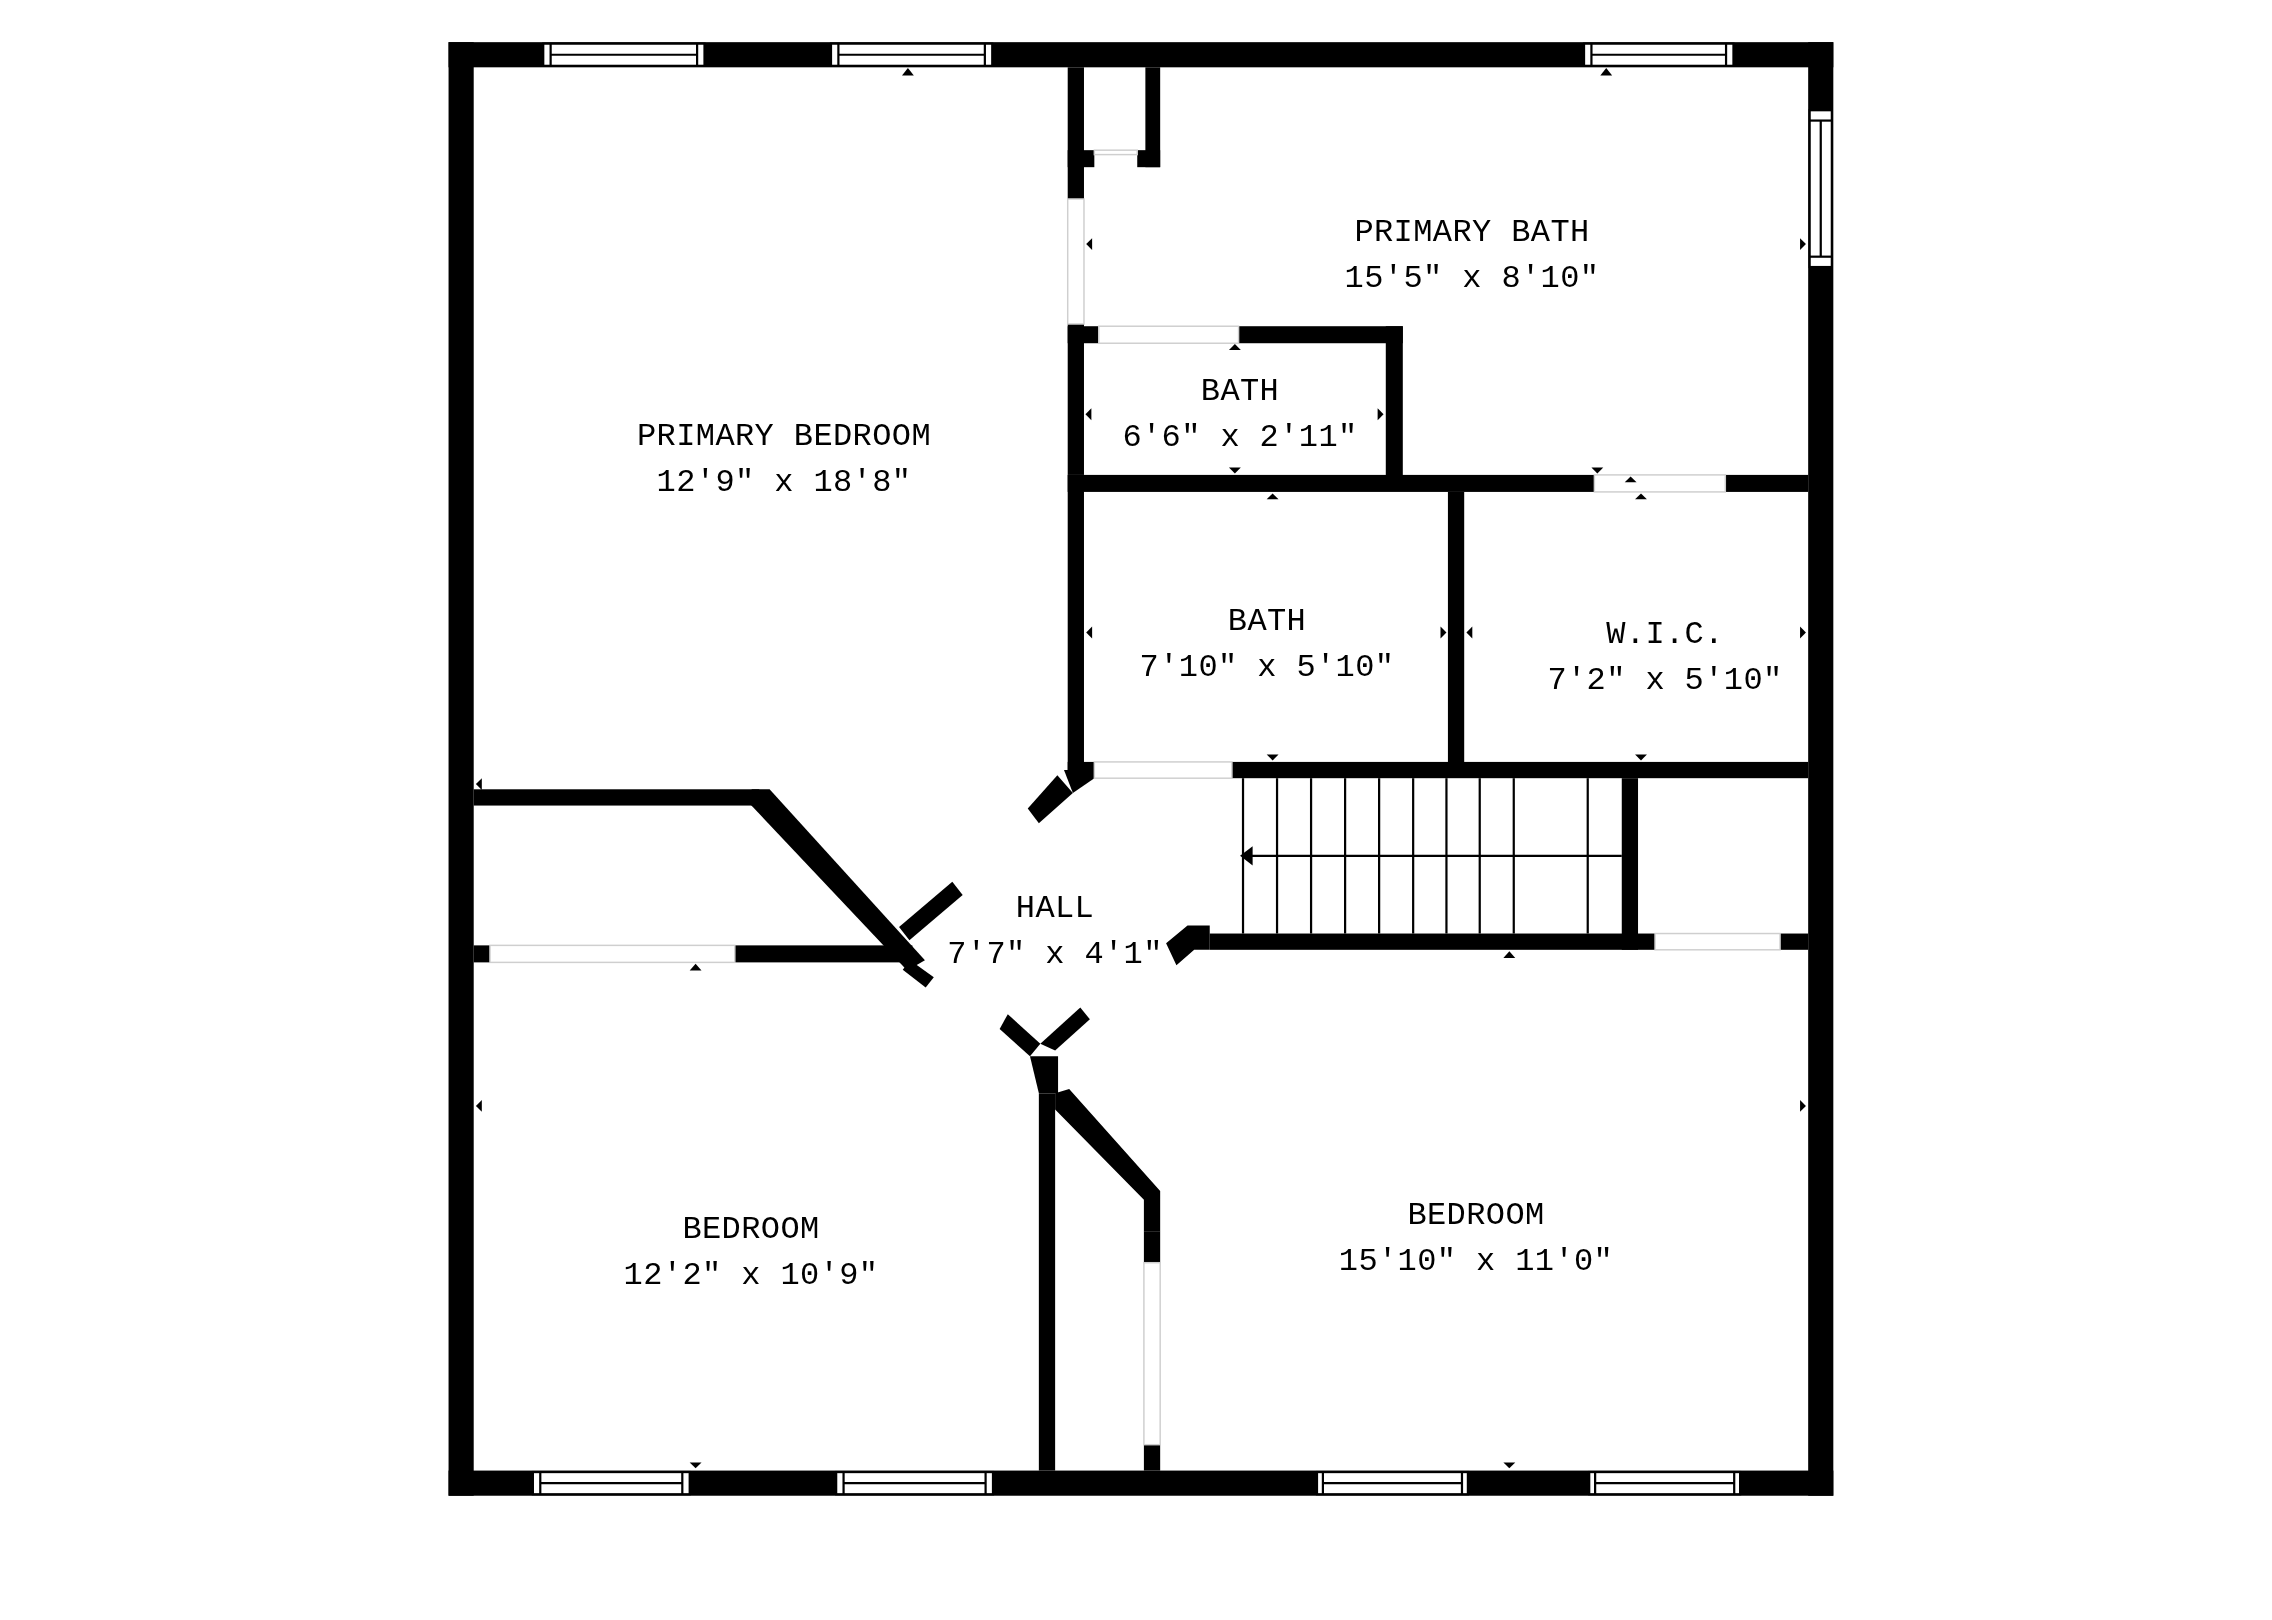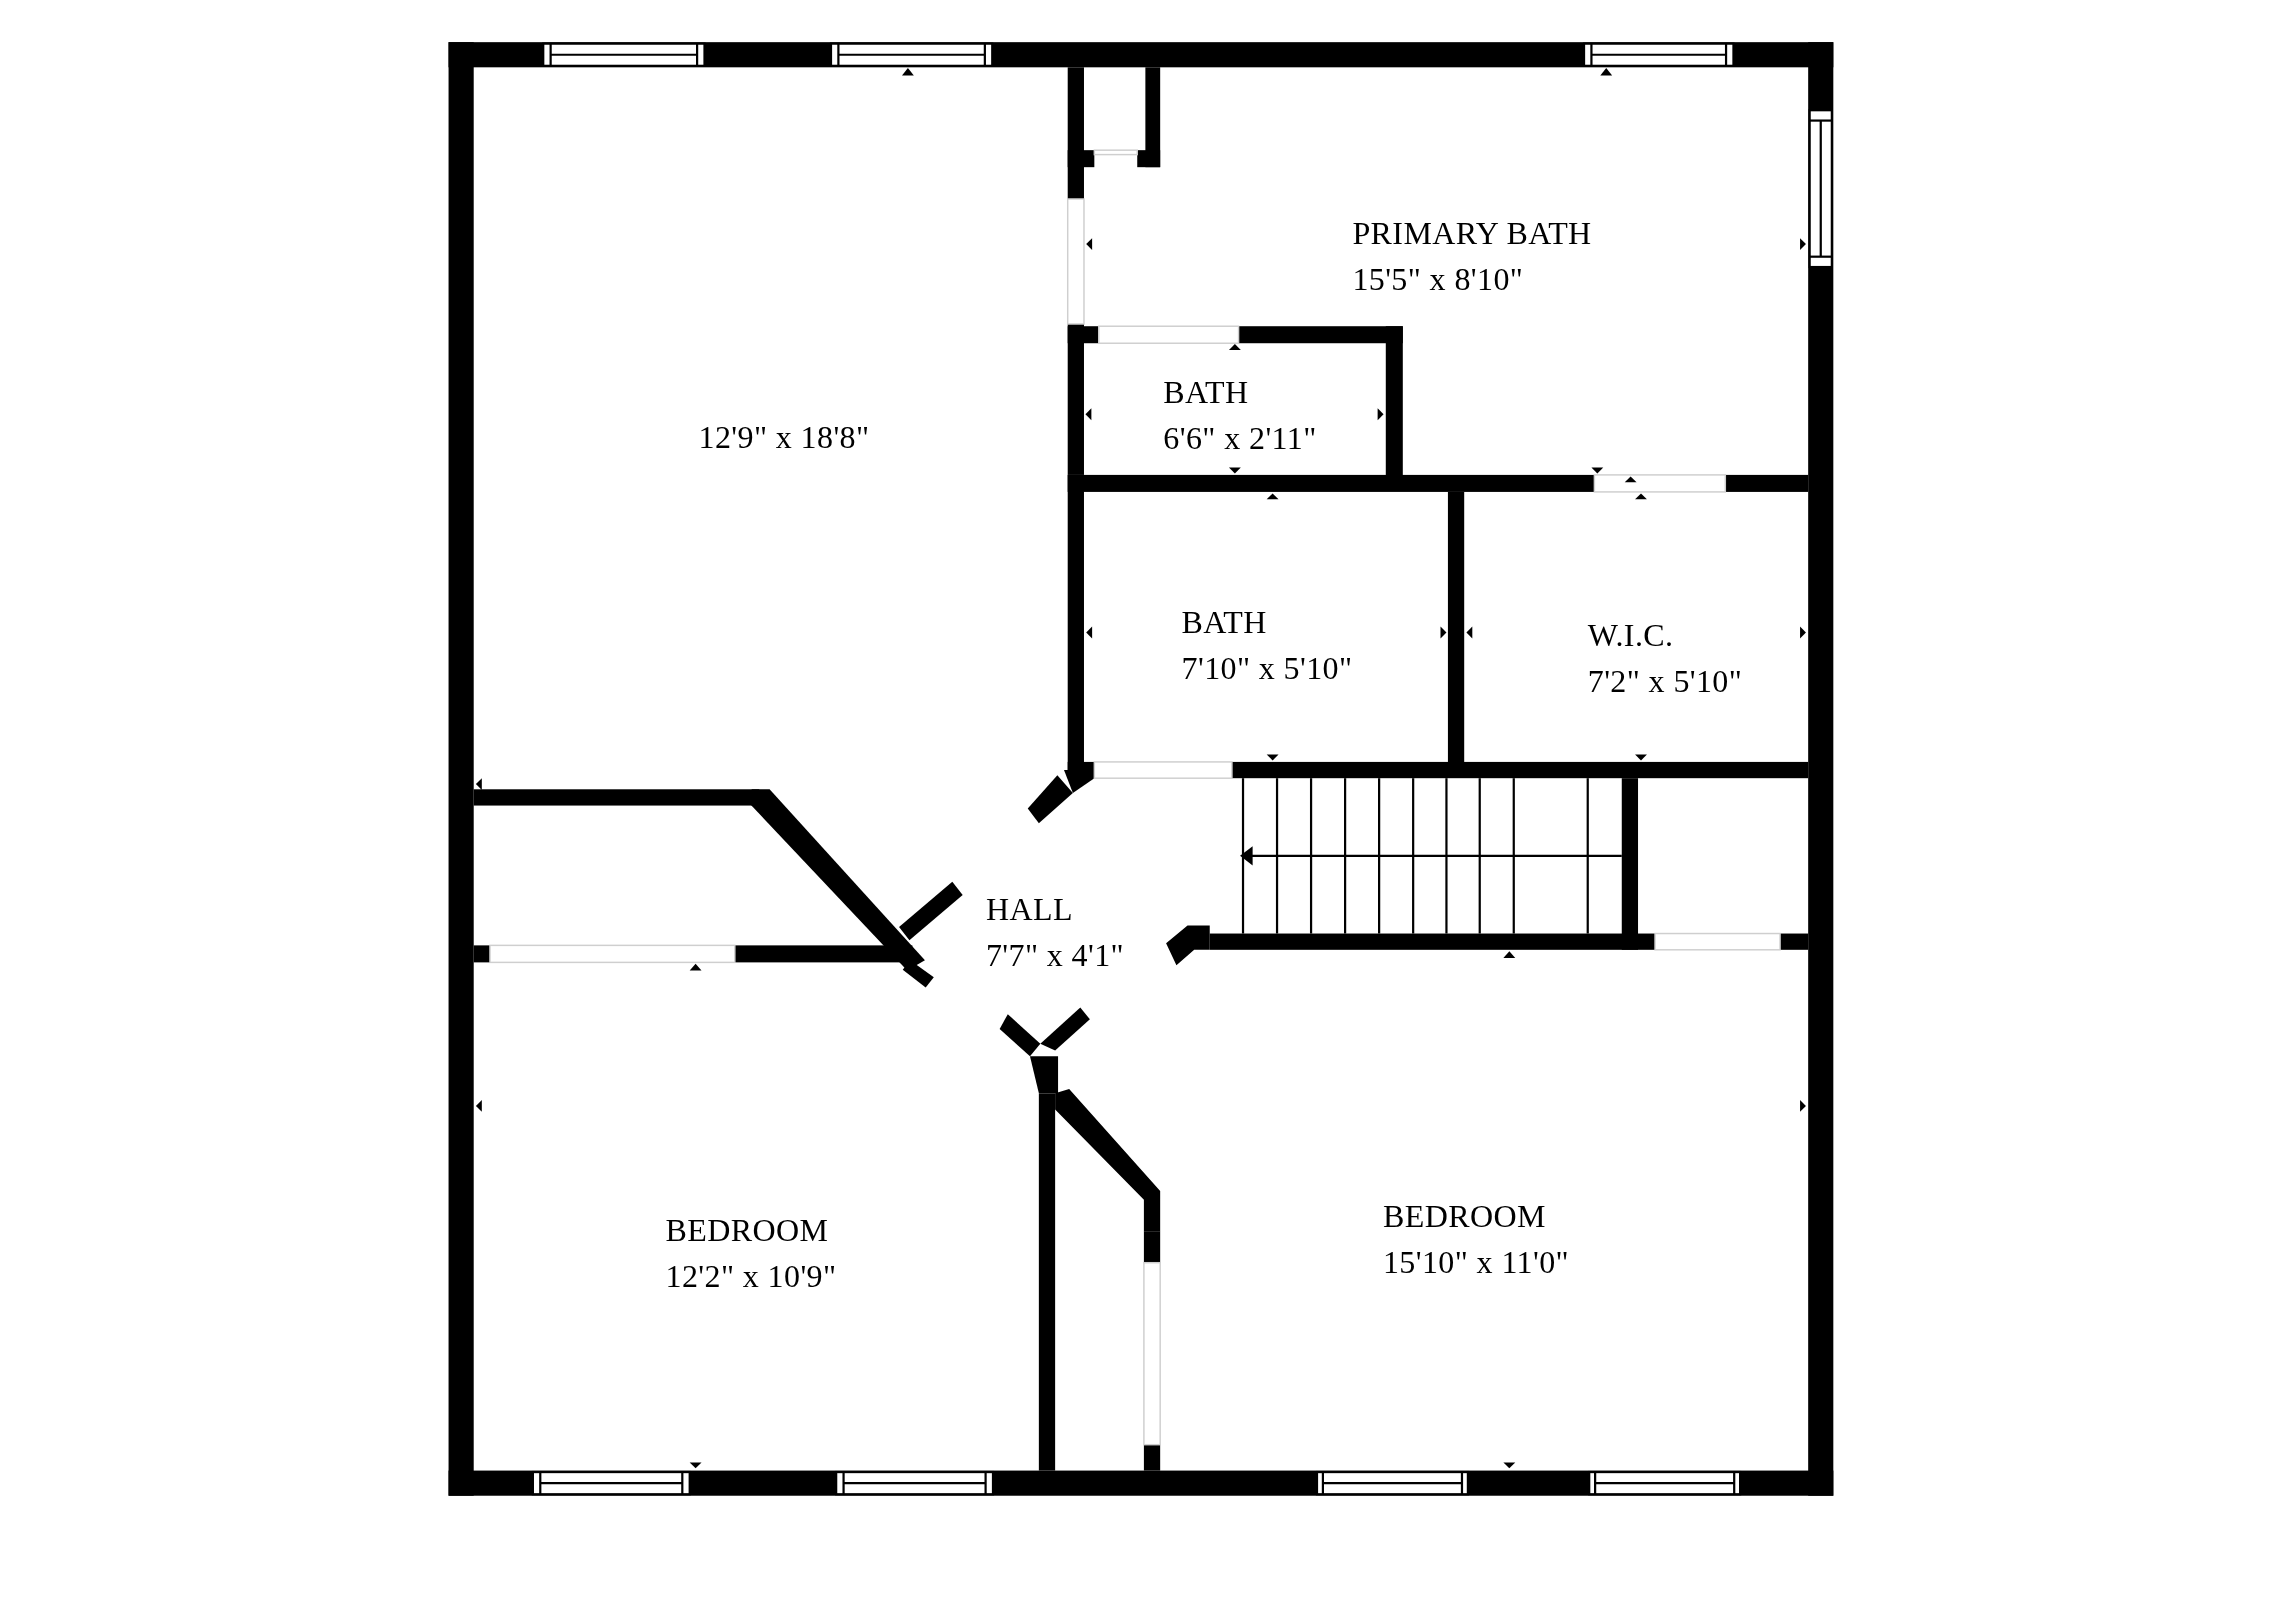--- a/index.html
+++ b/index.html
@@ -5,22 +5,22 @@
   html, body { margin:0; padding:0; background:#ffffff; }
   body { width:2273px; height:1620px; overflow:hidden; }
   #plan { position:absolute; left:0; top:0; width:2273px; height:1620px; }
   .wall { fill:#000000; }
   .opening { fill:#ffffff; stroke:#cfcfcf; stroke-width:2; }
   .window { fill:#ffffff; stroke:#000000; stroke-width:3; }
   .stair-line { stroke:#000000; stroke-width:3; }
   .marker { fill:#000000; }
   .room-label {
     position:absolute; transform:translate(-50%, 0);
-    font-family:Liberation Serif, serif; color:#000000;
-    white-space:nowrap; line-height:1.45;
+    font-family:Liberation Mono, monospace; color:#000000;
+    text-align:center; white-space:nowrap; line-height:1.45;
     font-size:32px; letter-spacing:0.4px;
   }
   .room-label span { display:block; }
 </style>
 </head>
 <body>
 
 <svg id="plan" viewBox="0 0 3072 2190" xmlns="http://www.w3.org/2000/svg">
 
   <g>
@@ -186,20 +186,21 @@
     <polygon class="marker" points="940,1303 948,1312 932,1312"></polygon>
     <polygon class="marker" points="643,1495 651,1487 651,1503"></polygon>
     <polygon class="marker" points="940,1985 948,1977 932,1977"></polygon>
     <polygon class="marker" points="2040,1286 2048,1295 2032,1295"></polygon>
     <polygon class="marker" points="2040,1985 2048,1977 2032,1977"></polygon>
     <polygon class="marker" points="2441,1495 2433,1487 2433,1503"></polygon>
   </g>
 </svg>
 
 <div class="room-label" style="left:784px; top:414px;">
+  <span>PRIMARY BEDROOM</span>
   <span>12'9" x 18'8"</span>
 </div>
 <div class="room-label" style="left:1472px; top:210px;">
   <span>PRIMARY BATH</span>
   <span>15'5" x 8'10"</span>
 </div>
 <div class="room-label" style="left:1240px; top:369px;">
   <span>BATH</span>
   <span>6'6" x 2'11"</span>
 </div>

